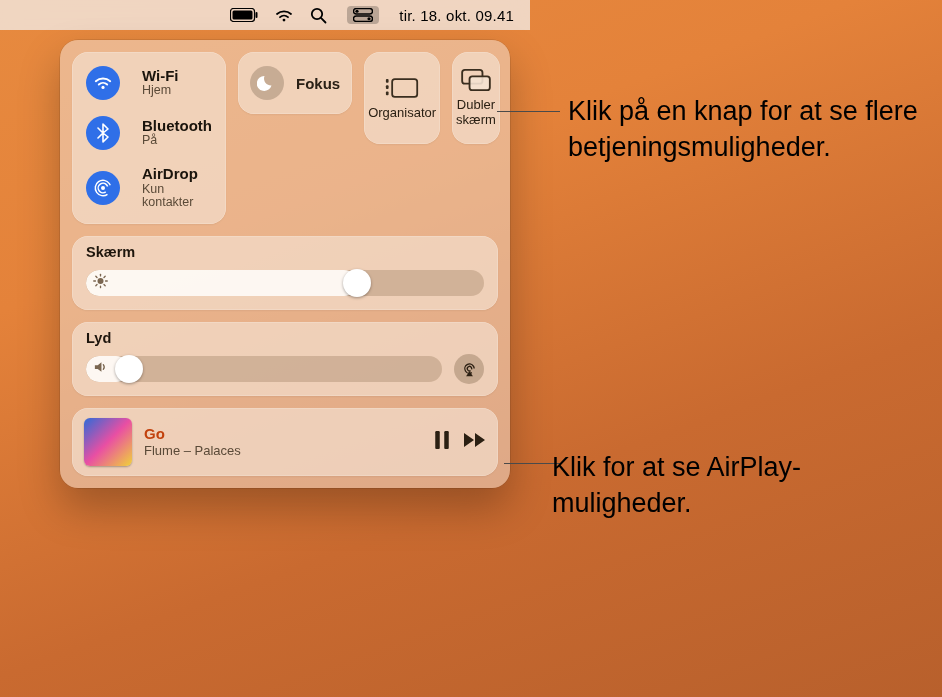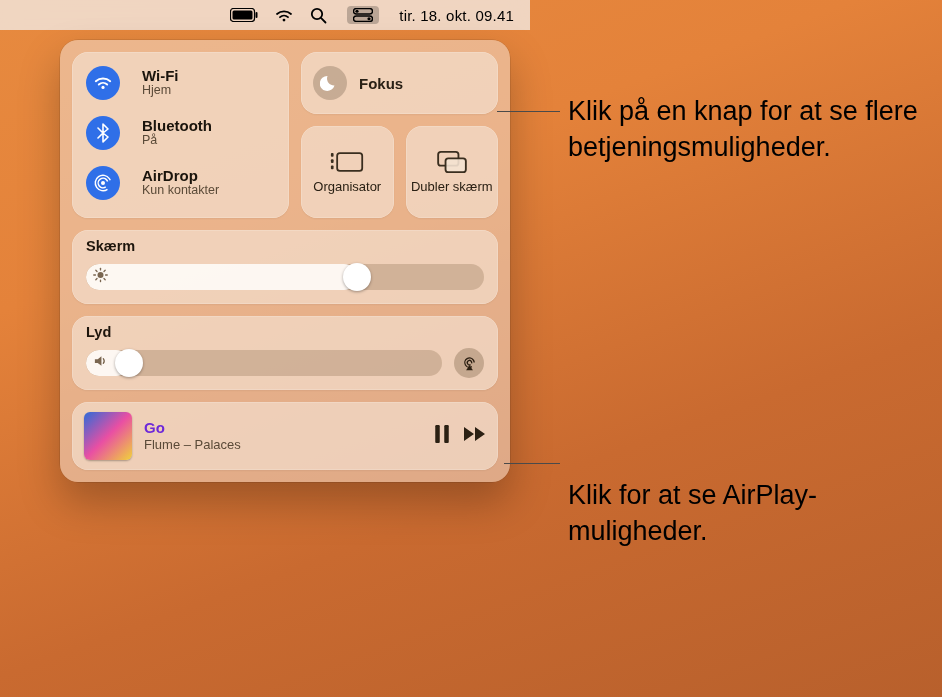--- a/index.html
+++ b/index.html
@@ -94,21 +94,21 @@
     flex: 0 0 34px;
   }
   .circle-icon svg { width: 20px; height: 20px; }
   .conn-text { display:flex; flex-direction:column; line-height:1.1; }
   .conn-title { font-weight: 600; font-size: 15px; color:#1a140c;}
   .conn-sub   { font-size: 12.5px; color: #5a4a38; }
 
   .right-col {
     flex: 1;
     display: flex;
-    flex-direction: column;
+    flex-direction: row;
     gap: 12px;
   }
 
   
   .focus {
     height: 62px;
     padding: 0 12px;
     display: flex;
     align-items: center;
     gap: 12px;
@@ -205,21 +205,21 @@
     gap: 12px;
   }
   .album {
     width: 48px; height: 48px;
     border-radius: 6px;
     background: linear-gradient(135deg, #2e6bd8 0%, #e94fa3 50%, #f0d23a 100%);
     box-shadow: 0 1px 2px rgba(0,0,0,0.3);
     flex: 0 0 48px;
   }
   .np-text { flex:1; line-height:1.2; }
-  .np-title { font-weight: 700; font-size: 15px; color:#6d28d9;}
+  .np-title { font-weight: 700; font-size: 15px; color:#c2410c;}
   .np-sub   { font-size: 13px; color:#5a4a38; }
   .np-controls { display:flex; gap:14px; align-items:center; color:#2b2013;}
 
   
   .callout {
     position: absolute;
     font-size: 27px;
     line-height: 1.35;
     color: #000;
     font-weight: 400;
@@ -423,13 +423,13 @@
       </span>
     </div>
   </div>
 
 </div>
 
 <div class="leader" style="top:111px; left:497px; width:63px;"></div>
 <div class="callout" style="top:93px; left:568px;">Klik på en knap for at se flere betjeningsmuligheder.</div>
 
 <div class="leader" style="top:463px; left:504px; width:56px;"></div>
-<div class="callout" style="top:449px; left:568px;margin-top:28px;">Klik for at se AirPlay-muligheder.</div>
+<div class="callout" style="top:449px; left:552px;">Klik for at se AirPlay-muligheder.</div>
 
 </body></html>

